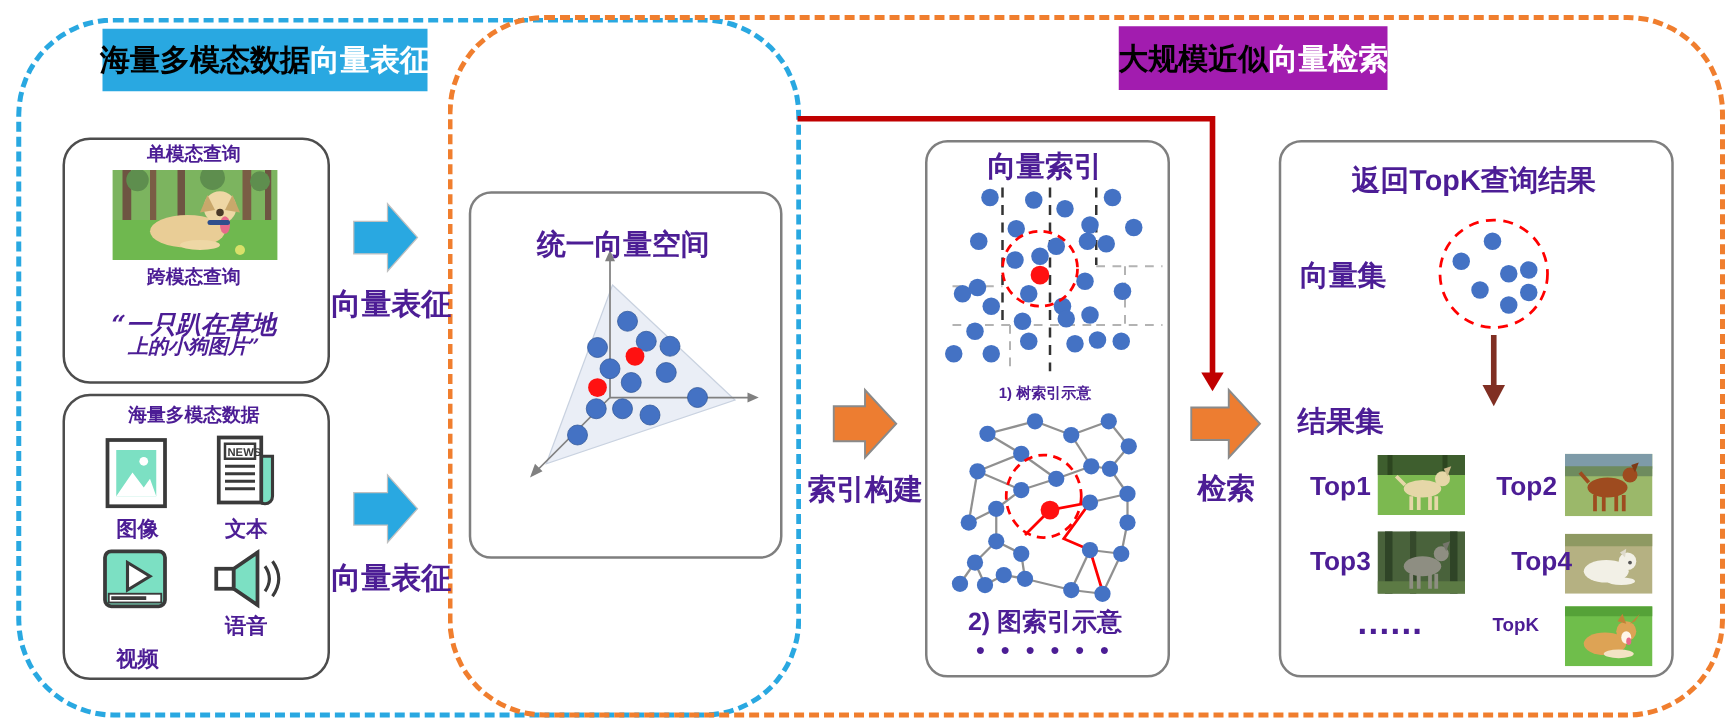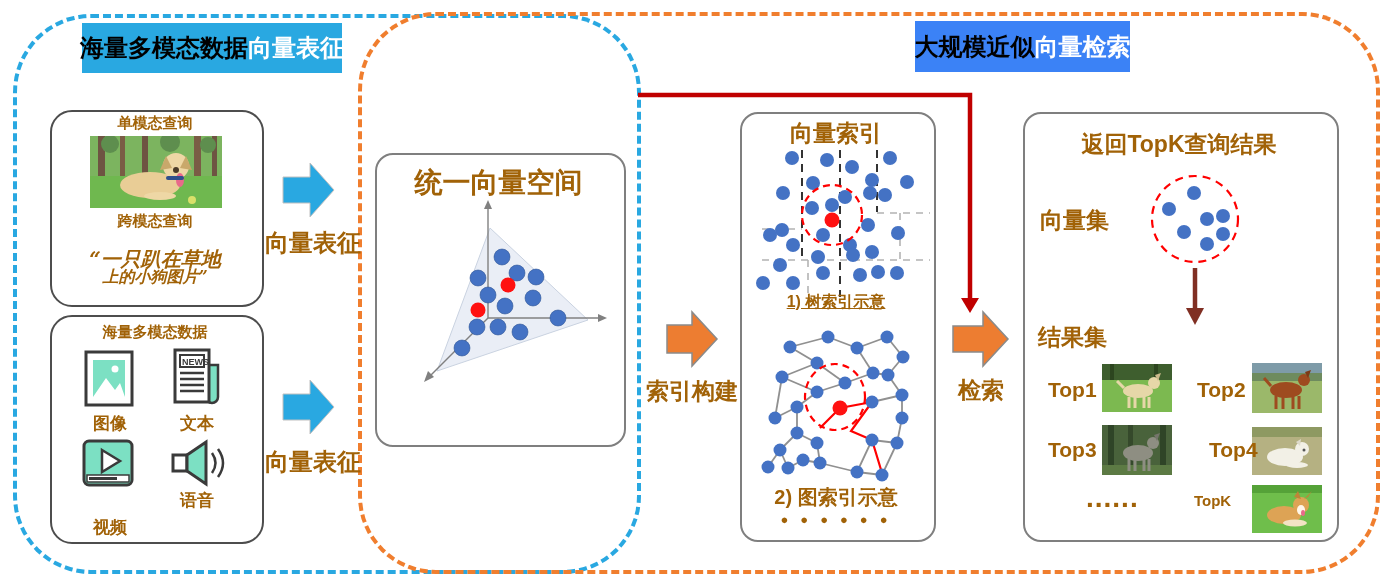--- a/index.html
+++ b/index.html
@@ -1,18 +1,18 @@
 <!DOCTYPE html>
 <html><head>
 <meta charset="utf-8">
 <style>
   html,body{margin:0;padding:0;background:#fff;}
   #canvas{position:relative;width:1383px;height:577px;background:#fff;overflow:hidden;
           font-family:"Liberation Sans",sans-serif;}
-  .txt{position:absolute;z-index:5;color:#a16207;}
+  .txt{position:absolute;z-index:5;color:#4c1d95;}
   .bold{font-weight:bold;}
   .ctr{text-align:center;}
   
   .region{position:absolute;border-radius:78px;z-index:1;}
   #region-blue{left:13px;top:14px;width:620px;height:552px;border:4px dashed #29A8E1;}
   #region-orange{left:358px;top:12px;width:1014px;height:554px;border:4px dashed #F07E2E;}
   
   .bar{position:absolute;z-index:6;display:flex;align-items:center;justify-content:center;
        font-weight:bold;font-size:24px;white-space:nowrap;}
   #bar-left{left:82px;top:23px;width:260px;height:50px;}
@@ -36,21 +36,21 @@
 
 <div id="canvas">
 
   <div class="region" id="region-blue"></div>
   <div class="region" id="region-orange"></div>
 
   <div class="bar" id="bar-left" style="background:#29A8E1;">
     <span>海量多模态数据</span>
       <span class="white">向量表征</span>
   </div>
-  <div class="bar" id="bar-right" style="background:#3b82f6;margin-left:20px;">
+  <div class="bar" id="bar-right" style="background:#a21caf;">
     <span>大规模近似</span>
       <span class="white">向量检索</span>
   </div>
 
   <div class="panel" id="query-box"></div>
   <div class="panel" id="data-box"></div>
   <div class="panel" id="space-box"></div>
   <div class="panel" id="index-box"></div>
   <div class="panel" id="result-box"></div>
 
@@ -125,24 +125,24 @@
       <path d="M42,14 q7,10 0,20" fill="none" stroke="#3a3a3a" stroke-width="2.5"></path>
       <path d="M48,10 q10,14 0,28" fill="none" stroke="#3a3a3a" stroke-width="2.5"></path>
     </svg>
   </div>
 
   <div class="txt bold ctr" style="left:262px;top:227px;width:102px;font-size:24px;">向量表征</div>
   <div class="txt bold ctr" style="left:262px;top:446px;width:102px;font-size:24px;">向量表征</div>
   <div class="txt bold ctr" style="left:643px;top:376px;width:98px;font-size:23px;">索引构建</div>
   <div class="txt bold ctr" style="left:955px;top:375px;width:52px;font-size:23px;">检索</div>
 
-  <div class="txt bold ctr" style="left:395px;top:164px;width:207px;font-size:28px;">统一向量空间</div>
+  <div class="txt bold ctr" style="left:395px;top:180px;width:207px;font-size:23px;">统一向量空间</div>
 
   <div class="txt bold ctr" style="left:760px;top:118px;width:152px;font-size:23px;">向量索引</div>
-  <div class="txt bold ctr" style="left:750px;top:292px;width:172px;font-size:16px;text-decoration:underline;">1) 树索引示意</div>
+  <div class="txt bold ctr" style="left:750px;top:306px;width:172px;font-size:12px;">1) 树索引示意</div>
   <div class="txt bold ctr" style="left:750px;top:484px;width:172px;font-size:20px;">2) 图索引示意</div>
   <div class="txt ctr dotsrow" style="left:760px;top:512px;width:160px;">●●●●●●</div>
 
   <div class="txt bold ctr" style="left:1043px;top:129px;width:272px;font-size:23px;">返回TopK查询结果</div>
   <div class="txt bold" style="left:1040px;top:205px;font-size:23px;">向量集</div>
   <div class="txt bold" style="left:1038px;top:322px;font-size:23px;">结果集</div>
 
   <div class="txt bold" style="left:1048px;top:378px;font-size:21px;">Top1</div>
   <div class="txt bold" style="left:1197px;top:378px;font-size:21px;">Top2</div>
   <div class="txt bold" style="left:1048px;top:438px;font-size:21px;">Top3</div>

